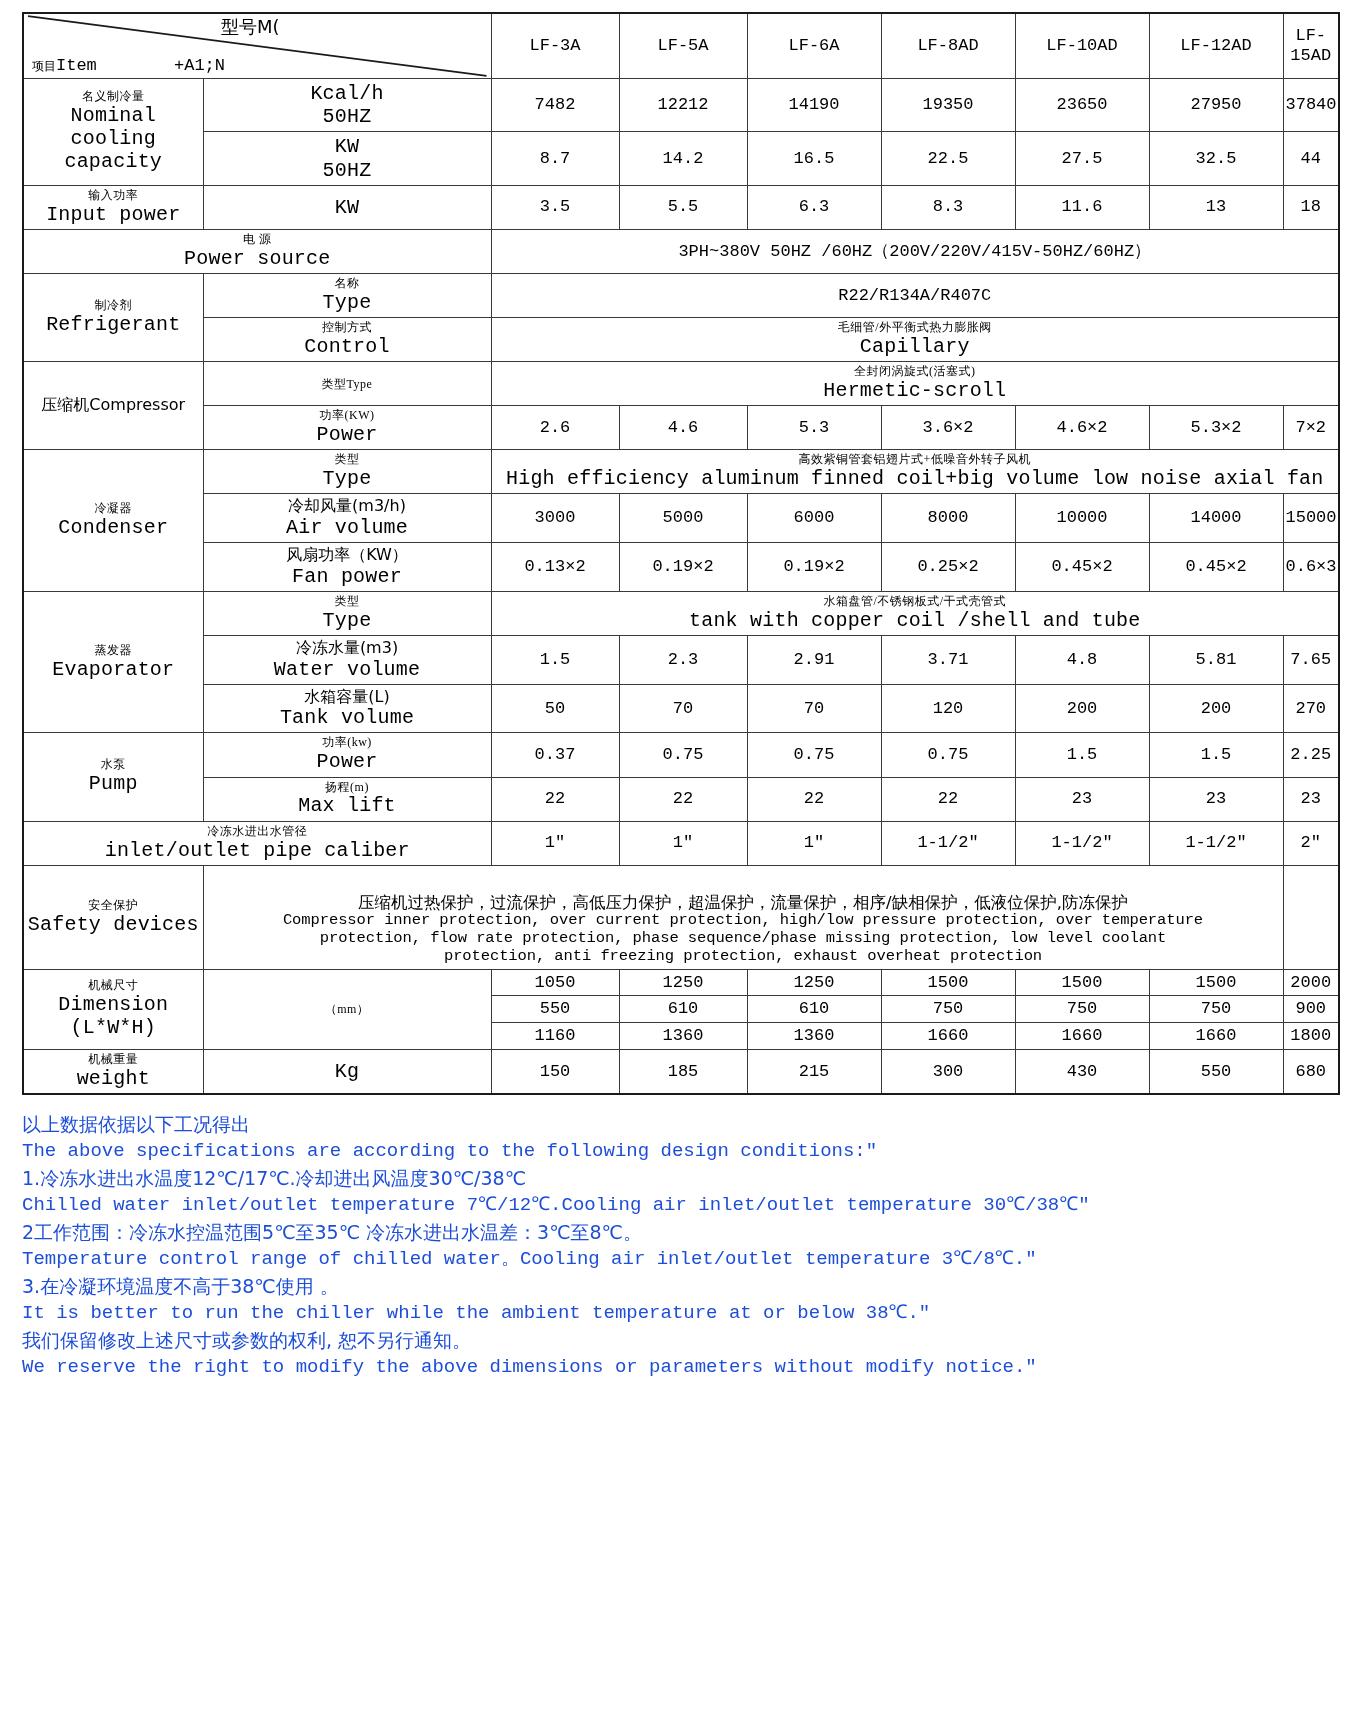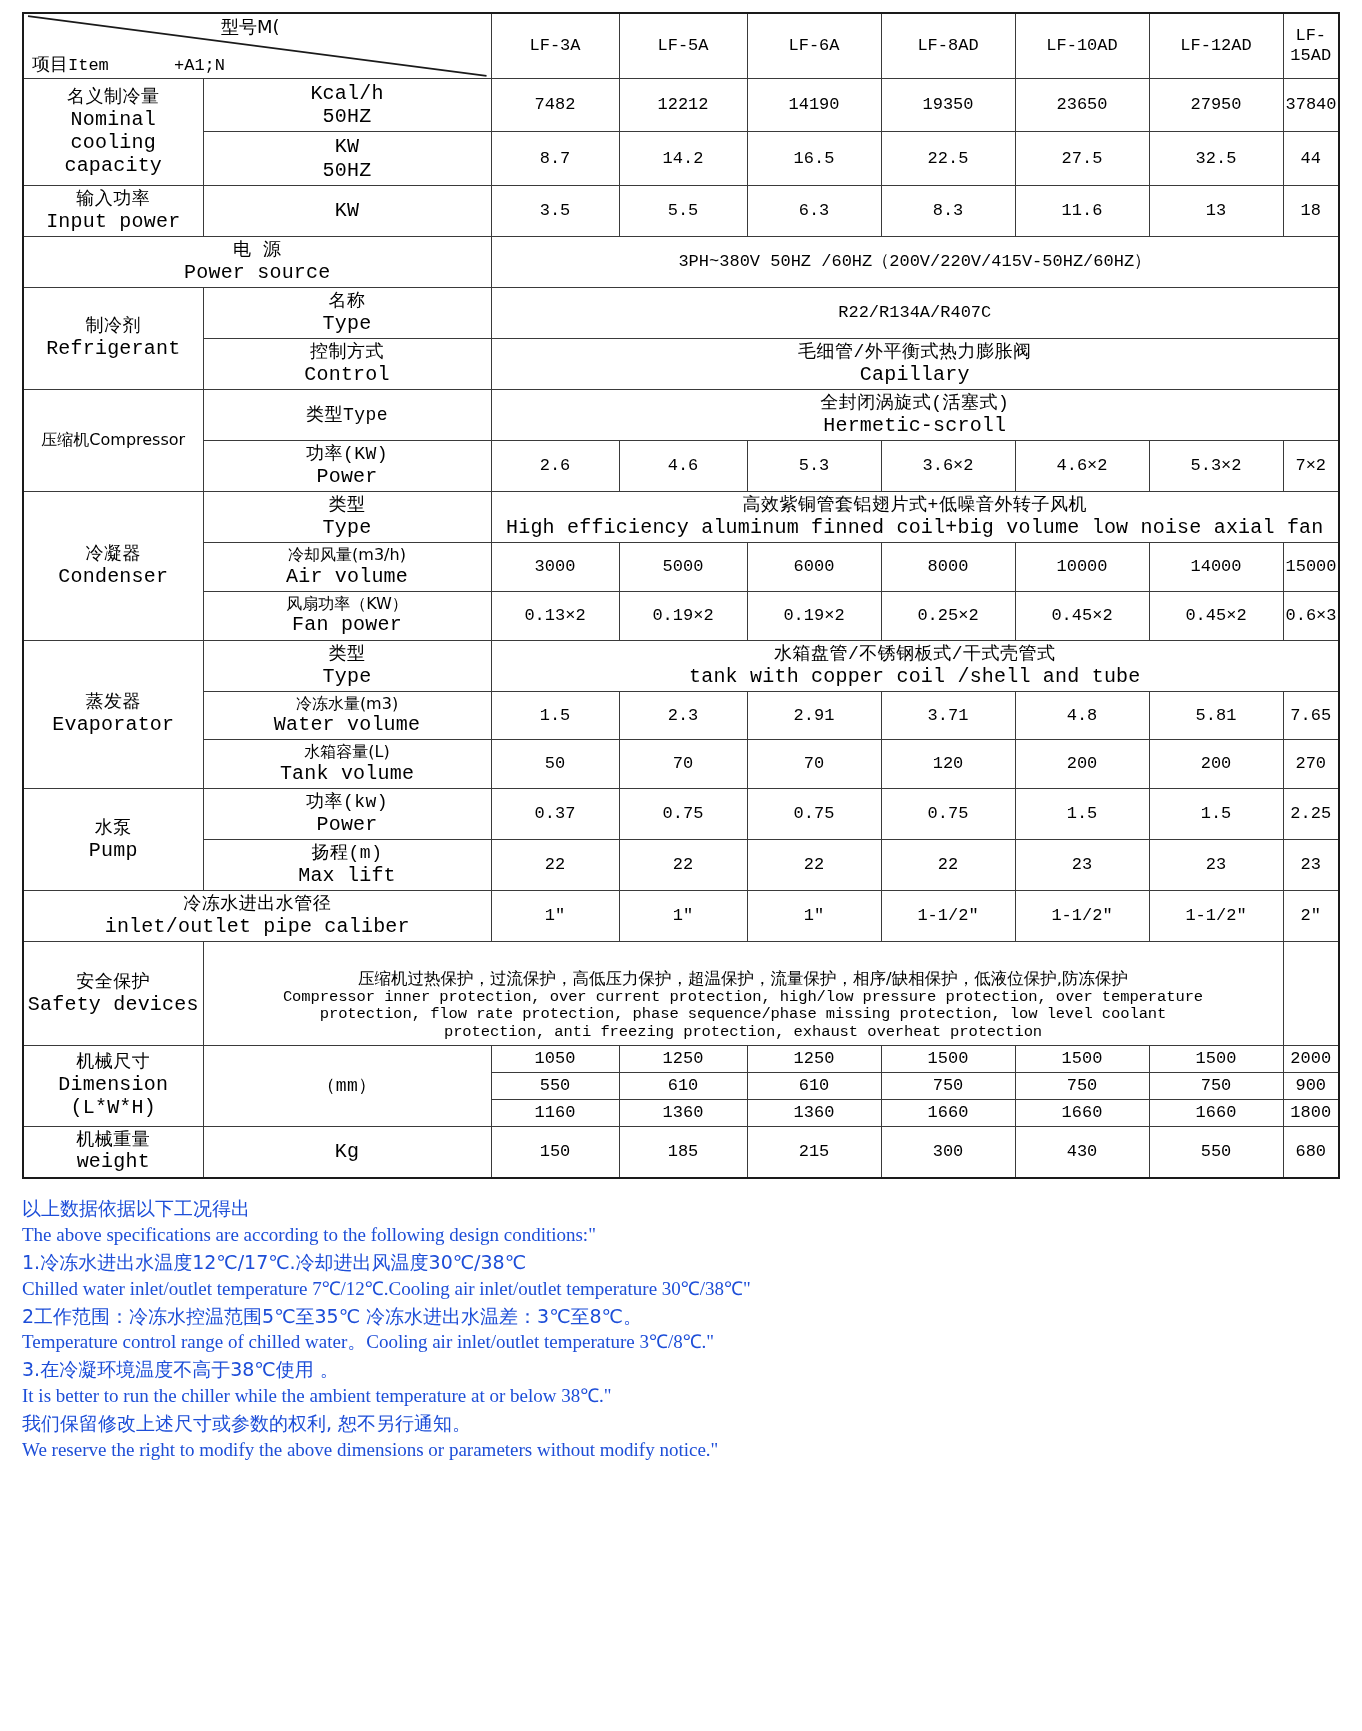--- a/index.html
+++ b/index.html
@@ -34,22 +34,22 @@
     font-family: "Liberation Mono", "DejaVu Sans Mono", monospace;
     font-size: 17px;
     line-height: 1.16;
     padding: 3px 2px;
     background: #ffffff;
   }
   td.shade { background: #dedede; }
   td.thick-top { border-top: 2px solid #1a1a1a; }
   td.thick-bottom { border-bottom: 2px solid #1a1a1a; }
   .cn {
-    font-family: Liberation Mono, monospace;
-    font-size: 18px;
+    font-family: Liberation Serif, serif;
+    font-size: 12px;
     letter-spacing: 0.5px;
   }
   .cn-sm {
     font-family: "DejaVu Sans", "Liberation Sans", sans-serif;
     font-size: 16px;
   }
   .en {
     font-family: "Liberation Mono", "DejaVu Sans Mono", monospace;
     font-size: 20px;
     letter-spacing: 0.2px;
@@ -78,21 +78,21 @@
     font-size: 18px;
   }
   td.corner .item-label {
     position: absolute;
     bottom: 2px;
     left: 8px;
     font-size: 17px;
   }
   td.corner .item-label .cnpart {
     font-family: Liberation Mono, monospace;
-    font-size: 18px;
+    font-size: 12px;
   }
   td.corner .alni {
     position: absolute;
     bottom: 2px;
     left: 150px;
     font-family: "Liberation Mono", "DejaVu Sans Mono", monospace;
     font-size: 17px;
   }
   td.span-text {
     font-family: "Liberation Mono", "DejaVu Sans Mono", monospace;
@@ -115,21 +115,21 @@
   }
   .notes {
     margin-top: 16px;
     font-family: "DejaVu Sans", "Liberation Sans", sans-serif;
     font-size: 19px;
     line-height: 1.42;
     color: #1d4ed8;
   }
   .notes div { white-space: nowrap; }
   .notes .en-note {
-    font-family: Liberation Serif, serif;
+    font-family: Liberation Mono, monospace;
     font-size: 19px;
   }
 </style>
 </head>
 <body>
 
 <div class="page">
 
   <table class="spec">
     <colgroup>

